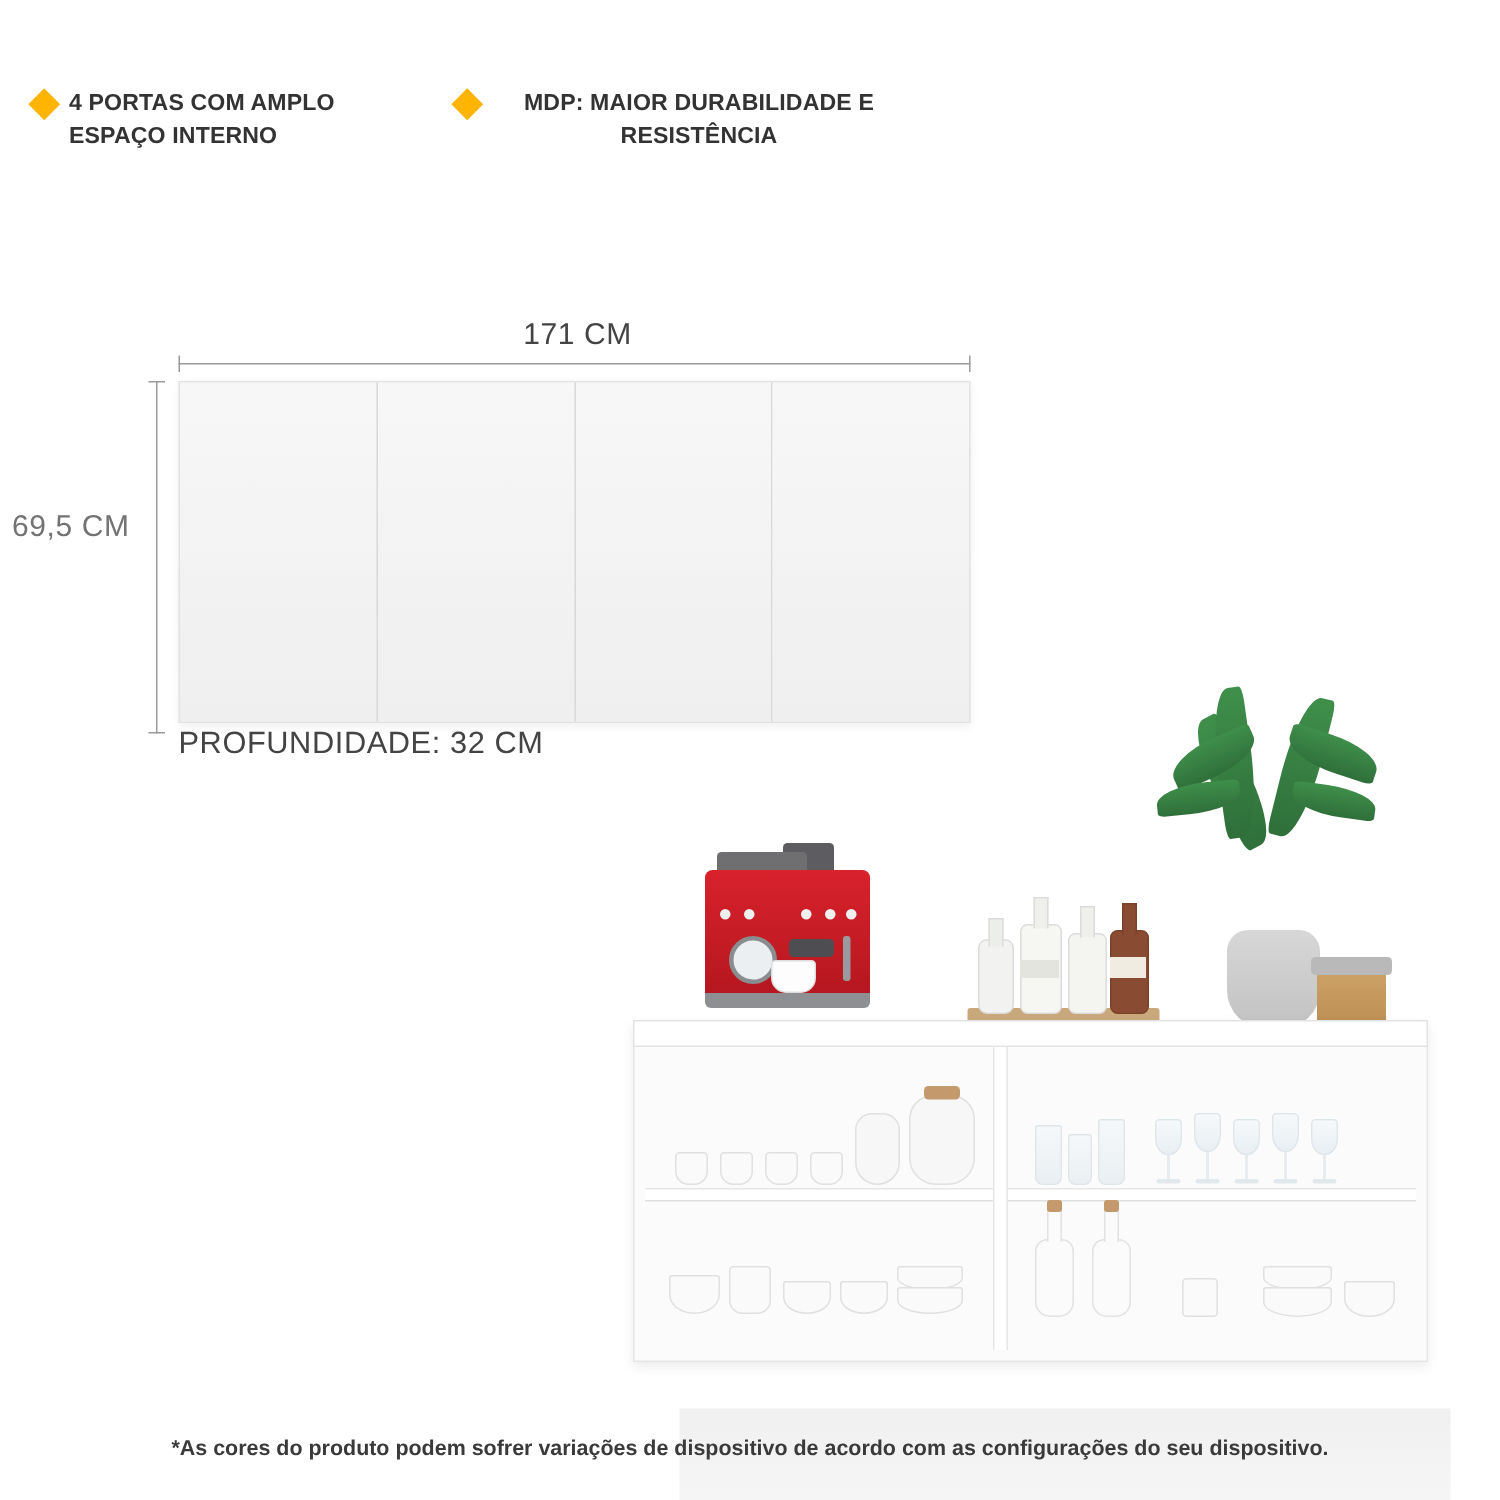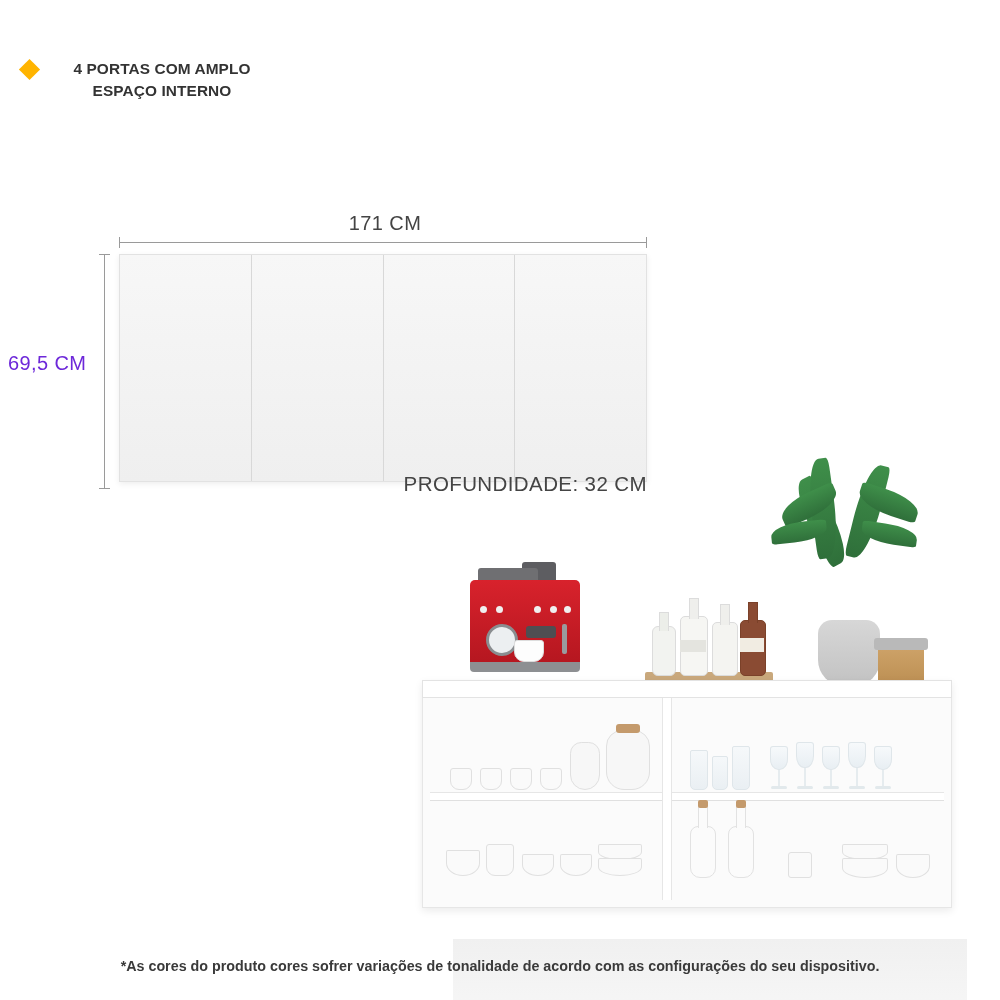--- a/index.html
+++ b/index.html
@@ -42,21 +42,21 @@
     flex: 0 0 auto;
     margin-top: 4px;
   }
   .feature-text {
     font-size: 15.4px;
     font-weight: bold;
     line-height: 1.45;
     color: #333333;
     letter-spacing: 0.1px;
   }
-  .feature-1 .feature-text { text-align: center; width: 232px; }
+  .feature-1 .feature-text { width: 232px; }
   .feature-2 .feature-text { text-align: center; width: 276px; }
   .feature-3 .feature-text { text-align: left; width: 345px; }
   .dim-top-label {
     position: absolute;
     left: 120px;
     top: 212px;
     width: 530px;
     text-align: center;
     font-size: 20px;
     color: #444;
@@ -77,23 +77,23 @@
     width: 1px;
     height: 11px;
     background: #9a9a9a;
   }
   .dim-top-line:before { left: 0; }
   .dim-top-line:after { right: 0; }
 
   .dim-left-label {
     position: absolute;
     left: 8px;
-    top: 352px;
+    top: 340px;
     font-size: 20px;
-    color: #6d28d9;
+    color: #737373;
     letter-spacing: 0.4px;
   }
   .dim-left-line {
     position: absolute;
     left: 104px;
     top: 254px;
     width: 1px;
     height: 235px;
     background: #9a9a9a;
   }
@@ -124,23 +124,23 @@
     flex: 1 1 0;
     border-right: 1px solid #d8d8d8;
     background: linear-gradient(180deg, #f7f7f7 0%, #efefef 100%);
     box-sizing: border-box;
   }
   .cab-door:last-child { border-right: none; }
 
   .depth-label {
     position: absolute;
     left: 119px;
-    top: 472px;
+    top: 484px;
     width: 528px;
-    text-align: right;
+    text-align: left;
     font-size: 20.5px;
     color: #444;
     letter-spacing: 0.4px;
   }
 
   
   .scene {
     position: absolute;
     left: 400px;
     top: 440px;
@@ -341,20 +341,24 @@
     color: #3a3a3a;
   }
 </style>
 </head>
 <body>
 
 <div class="features">
   <div class="feature feature-1">
     <span class="diamond"></span>
     <span class="feature-text">4 PORTAS COM AMPLO ESPAÇO INTERNO</span>
+  </div>
+  <div class="feature feature-2">
+    <span class="diamond"></span>
+    <span class="feature-text">MDP: MAIOR DURABILIDADE E RESISTÊNCIA</span>
   </div>
 </div>
 
 <div class="dim-top-label">171 CM</div>
 <div class="dim-top-line"></div>
 
 <div class="dim-left-label">69,5 CM</div>
 <div class="dim-left-line"></div>
 
 <div class="cabinet-top">
@@ -464,13 +468,13 @@
   <div class="obj bottle-body" style="left:328px;top:386px;width:26px;height:52px;"></div>
   <div class="obj bottle-neck" style="left:336px;top:366px;width:10px;height:22px;"></div>
   <div class="obj cork" style="left:336px;top:360px;width:10px;height:8px;"></div>
 
   <div class="obj cup" style="left:388px;top:412px;width:24px;height:26px;border-radius:3px;"></div>
   <div class="obj bowl" style="left:442px;top:404px;width:46px;height:16px;"></div>
   <div class="obj bowl" style="left:442px;top:418px;width:46px;height:20px;"></div>
   <div class="obj bowl" style="left:496px;top:414px;width:34px;height:24px;"></div>
 </div>
 
-<div class="footer-note">*As cores do produto cores sofrer variações de tonalidade de acordo com as configurações do seu dispositivo.</div>
+<div class="footer-note">*As cores do produto podem sofrer variações de dispositivo de acordo com as configurações do seu dispositivo.</div>
 
 </body></html>

